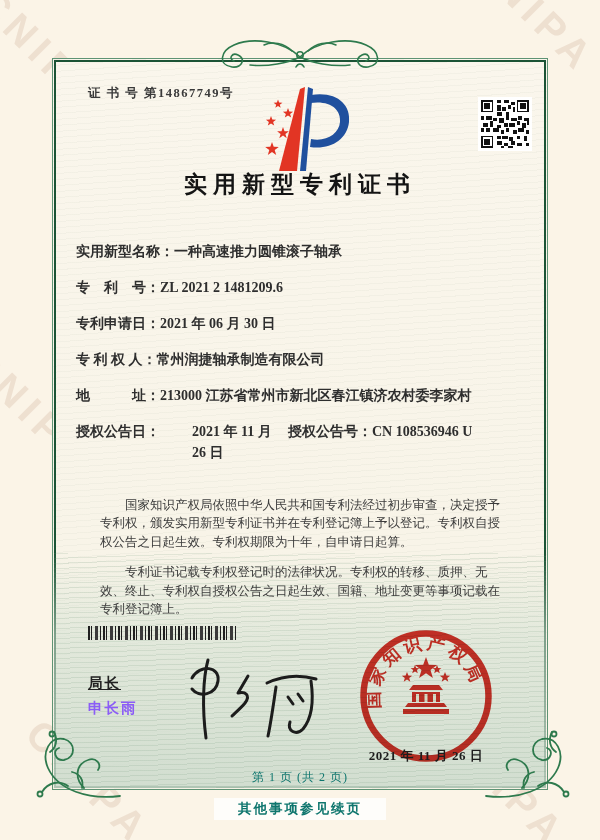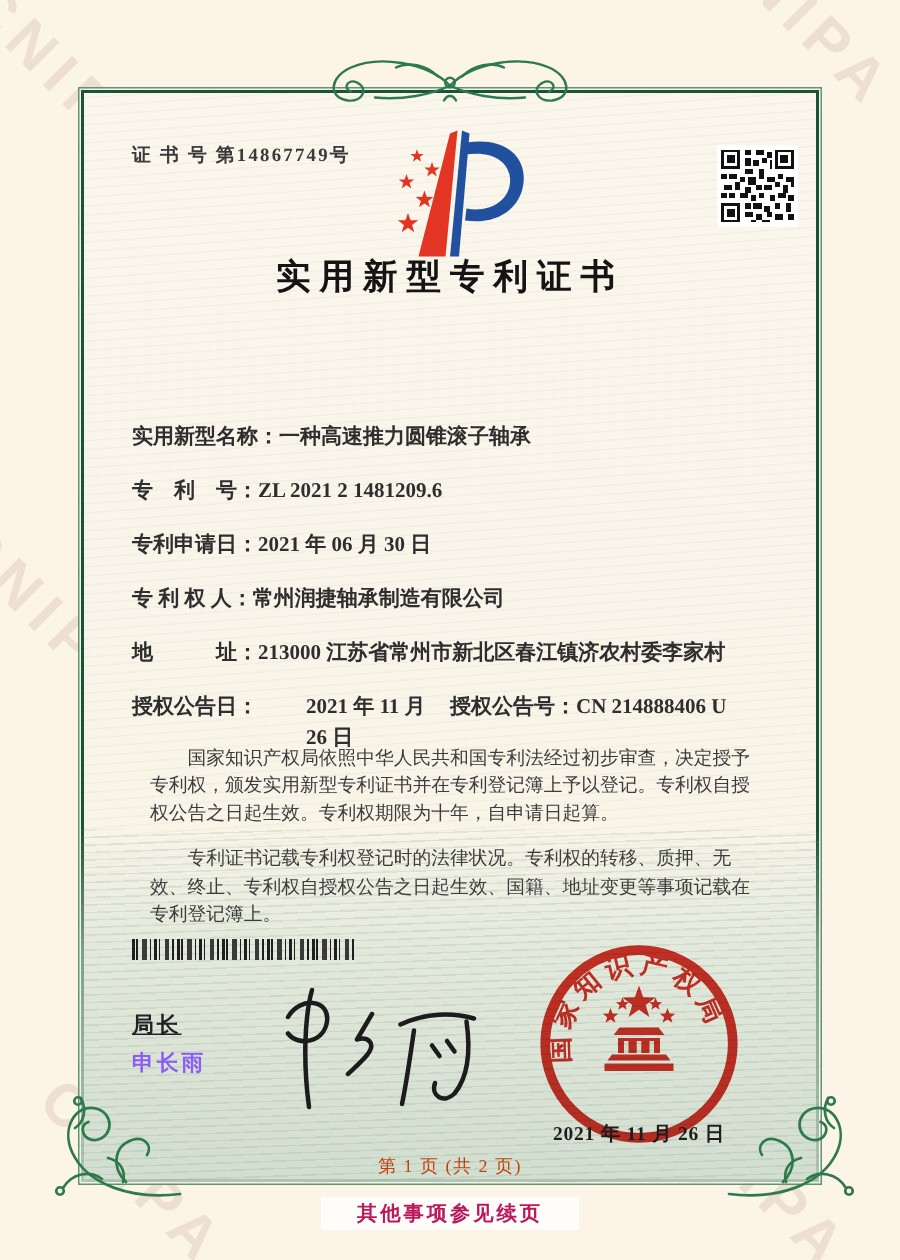--- a/index.html
+++ b/index.html
@@ -41,33 +41,33 @@
   }
 
   
   .ornament{position:absolute;z-index:5;}
   #orn-top{left:188px;top:33px;}
   #orn-bl{left:28px;top:726px;}
   #orn-br{left:482px;top:726px;transform:scaleX(-1);}
 
   
   .cert-no{
-    position:absolute;left:88px;top:95px;z-index:4;
+    position:absolute;left:88px;top:85px;z-index:4;
     font-size:12.5px;letter-spacing:1.5px;color:#3a3a3a;font-weight:600;
   }
   .logo{position:absolute;left:248px;top:86px;z-index:4;}
   .qr{position:absolute;left:478px;top:97px;z-index:4;background:#fff;padding:1px;}
   .title{
     position:absolute;left:52px;top:169px;width:496px;z-index:4;
     text-align:center;font-size:23px;font-weight:bold;color:#141414;
     letter-spacing:6px;
   }
 
   
-  .fields{position:absolute;left:88px;top:241px;width:440px;z-index:4;margin-top:40px;}
+  .fields{position:absolute;left:76px;top:241px;width:440px;z-index:4;}
   .frow{display:flex;align-items:flex-start;margin-bottom:15px;
         font-size:14px;line-height:21px;color:#2e2e2e;font-weight:600;}
   .flabel{white-space:pre;flex:0 0 auto;}
   .fvalue{white-space:pre-wrap;}
   .frow.double .pair{display:flex;}
   .frow.double .pair.first{width:212px;flex:0 0 auto;gap:32px;}
 
   
   .bodytext{
     position:absolute;left:88px;top:484px;width:436px;z-index:4;
@@ -91,28 +91,28 @@
   .signature{position:absolute;left:172px;top:650px;z-index:4;}
 
   .seal{position:absolute;left:357px;top:627px;z-index:6;opacity:0.95;mix-blend-mode:multiply;}
   .seal-date{
     position:absolute;left:352px;top:747px;width:148px;z-index:7;
     text-align:center;font-size:13px;color:#1d1d1d;font-weight:600;letter-spacing:0.5px;white-space:nowrap;
   }
 
   .page-info{
     position:absolute;left:52px;top:769px;width:496px;z-index:4;
-    text-align:center;font-size:12px;color:#c2410c;letter-spacing:1px;
+    text-align:center;font-size:12px;color:#0f766e;letter-spacing:1px;
   }
   .note{
     position:absolute;left:52px;top:798px;width:496px;z-index:4;text-align:center;
   }
   .note span{
     display:inline-block;background:rgba(255,255,255,0.8);
-    padding:2px 24px;font-size:13.5px;color:#be185d;letter-spacing:2px;font-weight:600;
+    padding:2px 24px;font-size:13.5px;color:#0f766e;letter-spacing:2px;font-weight:600;
   }
 </style>
 </head>
 <body>
 
 <div class="page">
 
   <span class="wm" style="left:-38px;top:28px">CNIPA</span>
   <span class="wm" style="left:150px;top:103px">CNIPA</span>
   <span class="wm" style="left:455px;top:-12px">CNIPA</span>
@@ -260,21 +260,21 @@
       <span class="flabel">地　　　址：</span>
       <span class="fvalue">213000 江苏省常州市新北区春江镇济农村委李家村</span>
     </div>
     <div class="frow double">
       <span class="pair first">
         <span class="flabel">授权公告日：</span>
         <span class="fvalue">2021 年 11 月 26 日</span>
       </span>
       <span class="pair">
         <span class="flabel">授权公告号：</span>
-        <span class="fvalue">CN 214888406 U</span>
+        <span class="fvalue">CN 108536946 U</span>
       </span>
     </div>
   </div>
 
   <div class="bodytext">
     <p>国家知识产权局依照中华人民共和国专利法经过初步审查，决定授予专利权，颁发实用新型专利证书并在专利登记簿上予以登记。专利权自授权公告之日起生效。专利权期限为十年，自申请日起算。</p>
     <p>专利证书记载专利权登记时的法律状况。专利权的转移、质押、无效、终止、专利权自授权公告之日起生效、国籍、地址变更等事项记载在专利登记簿上。</p>
   </div>
 
   <div class="barcode"></div>

